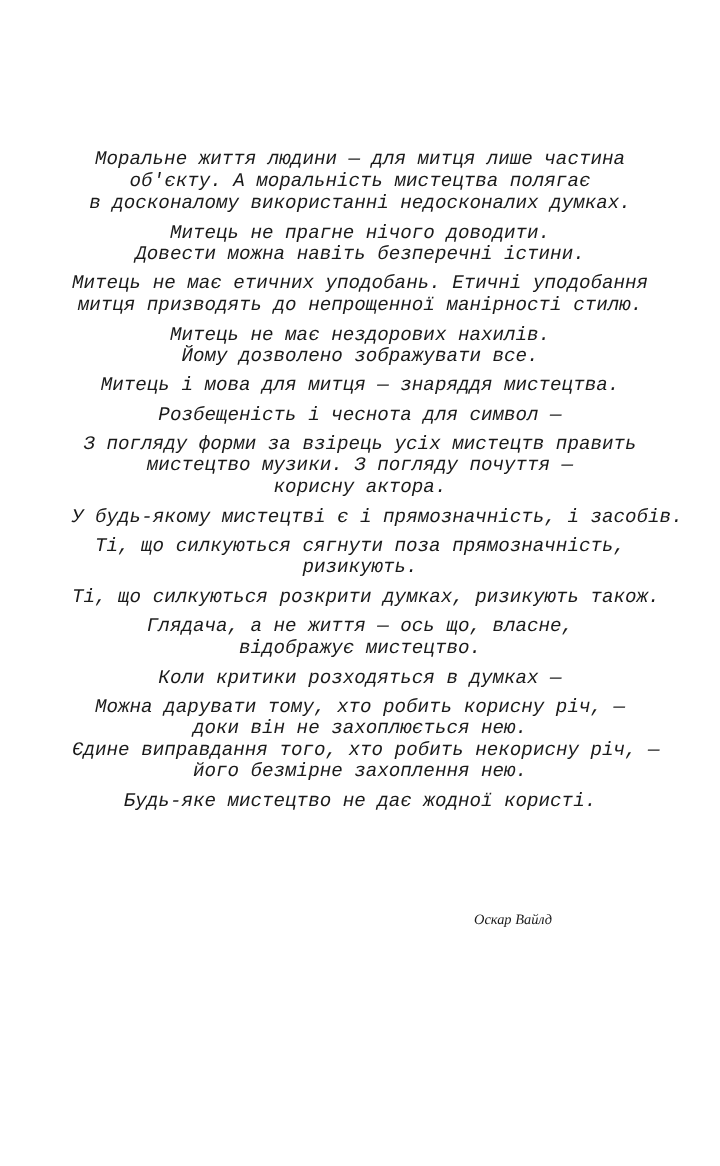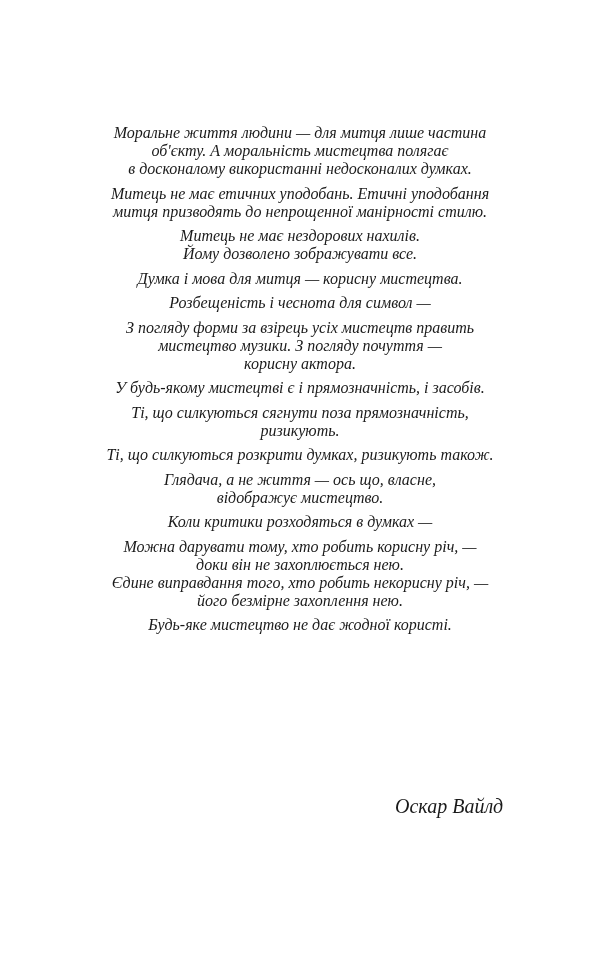--- a/index.html
+++ b/index.html
@@ -7,52 +7,56 @@
     .page {
       position: absolute;
       left: 60px; top: 124px; width: 480px;
       font-family: "Liberation Serif", "DejaVu Serif", serif;
       font-style: italic;
       font-size: 16px;
       line-height: 18px;
       color: #1a1a1a;
       text-align: center;
     }
-    .para { margin: 0 0 6.5px 0; }
+    .para { margin: 0 0 6.5px 0; font-family: Liberation Mono, monospace; }
     .line { display: block; white-space: nowrap; }
     .author {
       position: absolute;
-      left: 395px; top: 797px;
+      left: 395px; top: 757px;
       font-family: "Liberation Serif", "DejaVu Serif", serif;
       font-style: italic;
-      font-size: 20px;
+      font-size: 12px;
       line-height: 18px;
       color: #1a1a1a;
       white-space: nowrap;
     }
   </style>
 </head>
 <body>
 
 <div class="page">
   <p class="para">
     <span class="line">Моральне життя людини — для митця лише частина</span>
     <span class="line">об'єкту. А моральність мистецтва полягає</span>
     <span class="line">в досконалому використанні недосконалих думках.</span>
   </p>
   <p class="para">
+    <span class="line">Митець не прагне нічого доводити.</span>
+    <span class="line">Довести можна навіть безперечні істини.</span>
+  </p>
+  <p class="para">
     <span class="line">Митець не має етичних уподобань. Етичні уподобання</span>
     <span class="line">митця призводять до непрощенної манірності стилю.</span>
   </p>
   <p class="para">
     <span class="line">Митець не має нездорових нахилів.</span>
     <span class="line">Йому дозволено зображувати все.</span>
   </p>
   <p class="para">
-    <span class="line">Думка і мова для митця — корисну мистецтва.</span>
+    <span class="line">Митець і мова для митця — знаряддя мистецтва.</span>
   </p>
   <p class="para">
     <span class="line">Розбещеність і чеснота для символ —</span>
   </p>
   <p class="para">
     <span class="line">З погляду форми за взірець усіх мистецтв править</span>
     <span class="line">мистецтво музики. З погляду почуття —</span>
     <span class="line">корисну актора.</span>
   </p>
   <p class="para">

